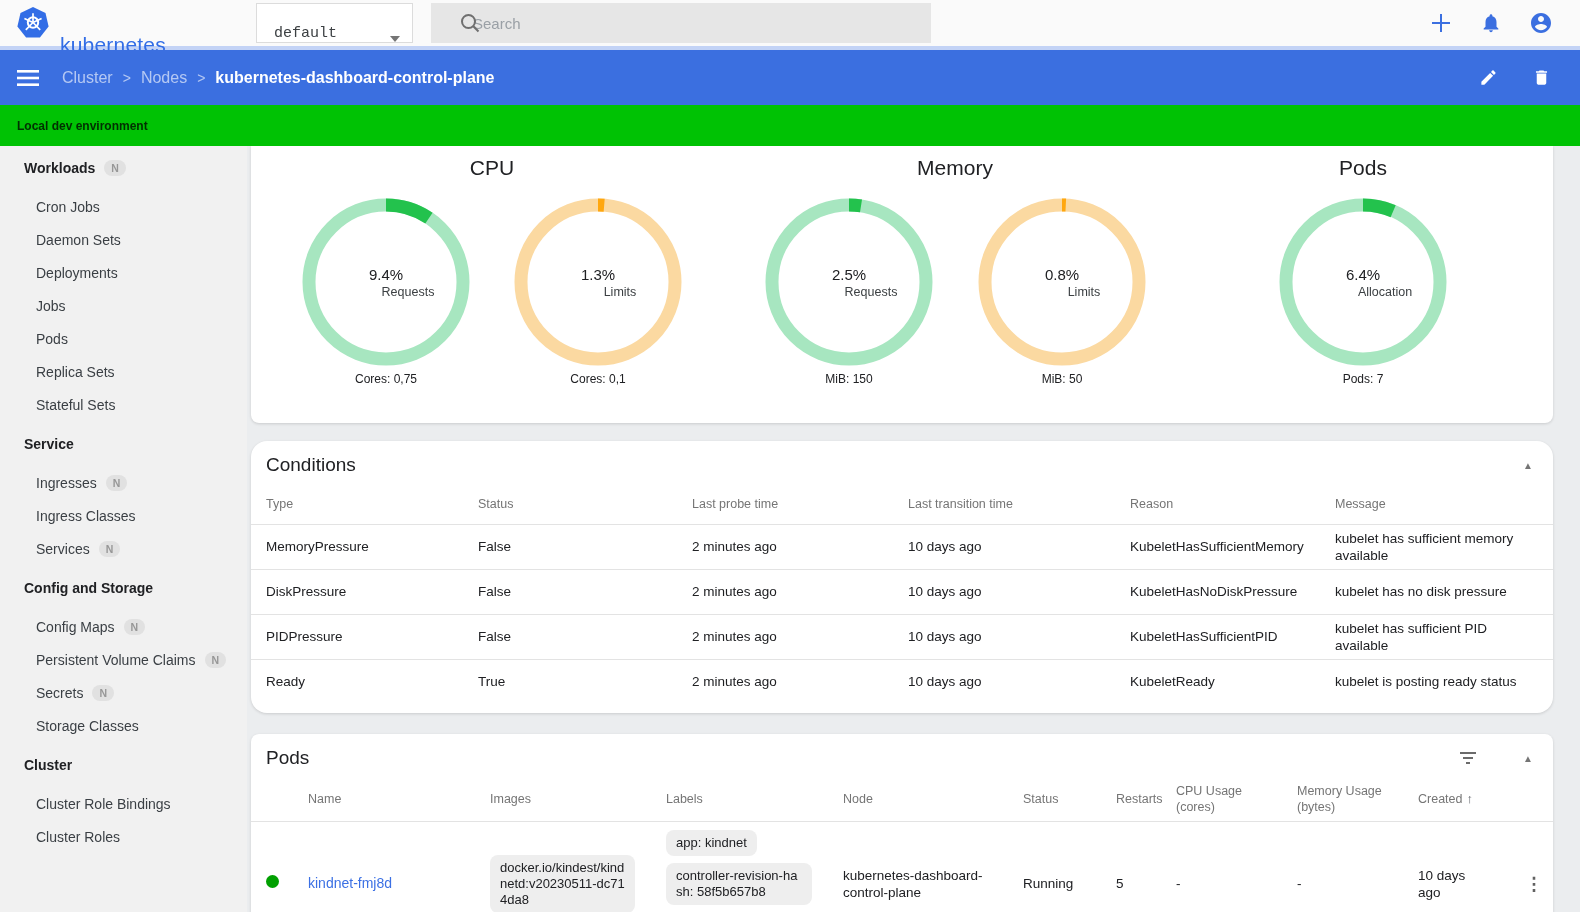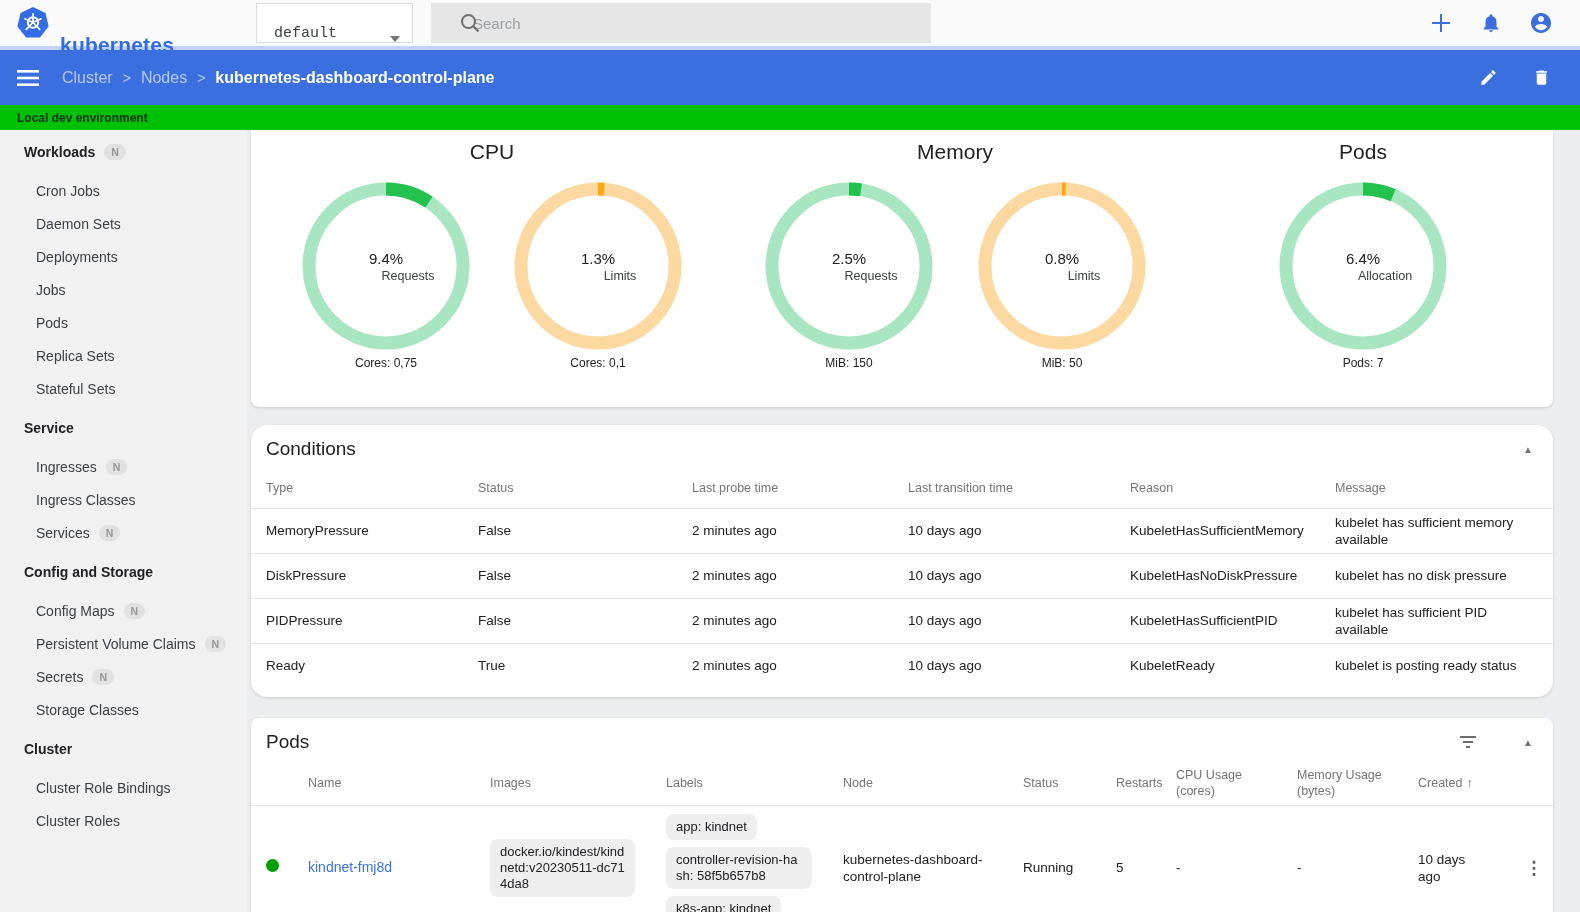--- a/index.html
+++ b/index.html
@@ -2,21 +2,21 @@
 <html><head>
 <meta charset="utf-8">
 <style>
   * { box-sizing: border-box; margin: 0; padding: 0; }
   html,body { width:1580px; height:912px; overflow:hidden; }
   body { font-family:"Liberation Sans", sans-serif; background:#ebedef; color:#202124; }
 
   
   .topbar { height:46px; background:#fafafa; display:flex; align-items:center; position:relative; }
   .brand { display:flex; align-items:center; gap:10px; padding-left:16px; width:256px; }
-  .brand-title { color:#326de6; font-size:21px; font-weight:bold; letter-spacing:.2px;margin-top:44px; }
+  .brand-title { color:#326de6; font-size:21px; font-weight:normal; letter-spacing:.2px;margin-top:44px; }
   .ns-select { width:157px; height:40px; background:#fff; border:1px solid #dcdcdc; display:flex; align-items:flex-end; padding:0 12px 0 17px; cursor:pointer;font-family:Liberation Mono, monospace; }
   .ns-select .ns-value { font-size:15px; color:#3c4043; flex:1; }
   .caret { width:0; height:0; border-left:5px solid transparent; border-right:5px solid transparent; border-top:6px solid #757575; }
   .searchbox { margin-left:18px; width:500px; height:40px; background:#e6e6e6; display:flex; align-items:center; padding:0 12px 0 20px; }
   .searchbox input { border:none; outline:none; background:transparent; font-size:15px; color:#3c4043; margin-left:22px; width:400px; font-family:"Liberation Sans",sans-serif; }
   .searchbox input::placeholder { color:#9aa0a6; }
   .top-actions { position:absolute; right:27px; top:0; height:46px; display:flex; align-items:center; gap:26px; }
   .icon-btn { background:none; border:none; cursor:pointer; display:flex; align-items:center; justify-content:center; width:24px; height:24px; padding:0; }
 
   
@@ -24,21 +24,21 @@
 
   
   .bluebar { height:55px; background:#3b6fe0; display:flex; align-items:center; padding:0 27px 0 16px; position:relative; }
   .crumbs { display:flex; align-items:center; gap:10px; margin-left:22px; font-size:16px; }
   .crumb { color:rgba(255,255,255,.62); cursor:pointer; }
   .crumb-sep { color:rgba(255,255,255,.62); font-size:14px; }
   .crumb-current { color:#fff; font-weight:bold; }
   .blue-actions { position:absolute; right:27px; display:flex; gap:29px; }
 
   
-  .banner { height:25px; background:#00c204; color:#012f01; font-size:12px; font-weight:bold; display:flex; align-items:center; padding-left:17px; }
+  .banner { height:41px; background:#00c204; color:#012f01; font-size:12px; font-weight:bold; display:flex; align-items:center; padding-left:17px; }
 
   
   .content { display:flex; height:782px; }
   .sidebar { width:247px; background:#f1f1f1; padding-top:12px; overflow:hidden; flex-shrink:0; }
   .side-header { display:flex; align-items:center; height:20px; padding-left:24px; font-size:14px; font-weight:bold; color:#202124; margin-bottom:12px; }
   .side-section + .side-section { margin-top:13px; }
   .side-item { display:flex; align-items:center; height:33px; padding-left:36px; font-size:14px; color:#3a3f44; cursor:pointer; }
   .n-badge { display:inline-flex; align-items:center; justify-content:center; background:#e1e1e1; color:#979797; font-size:10.5px; font-weight:bold; border-radius:10px; padding:2px 7px; margin-left:9px; }
 
   .main { flex:1; padding:0 27px 0 4px; overflow:hidden; }

